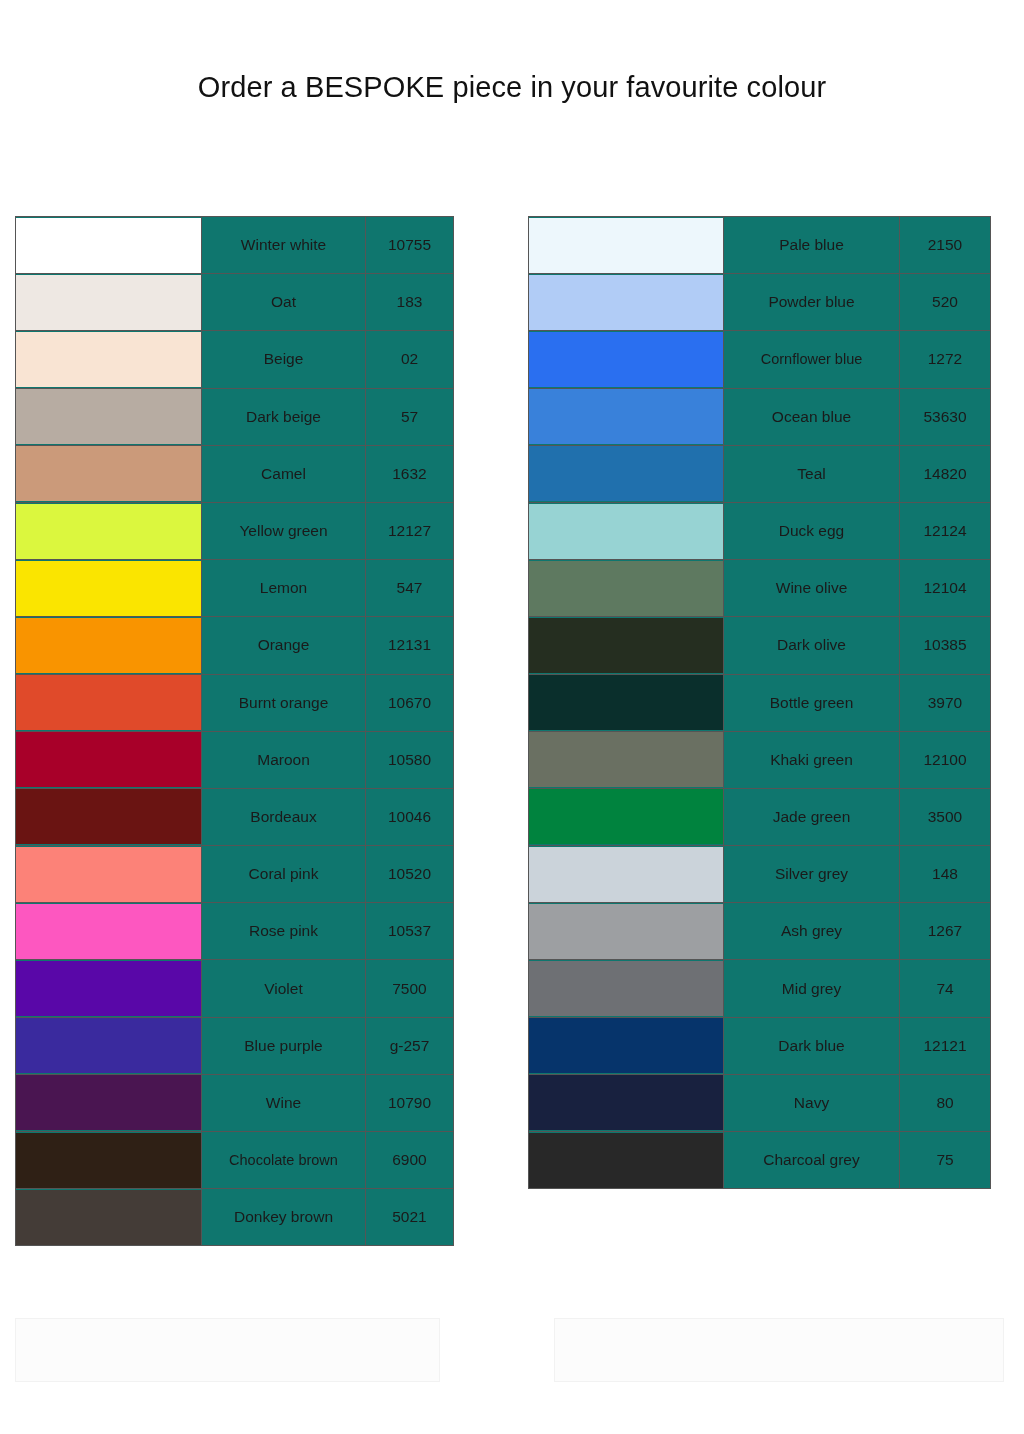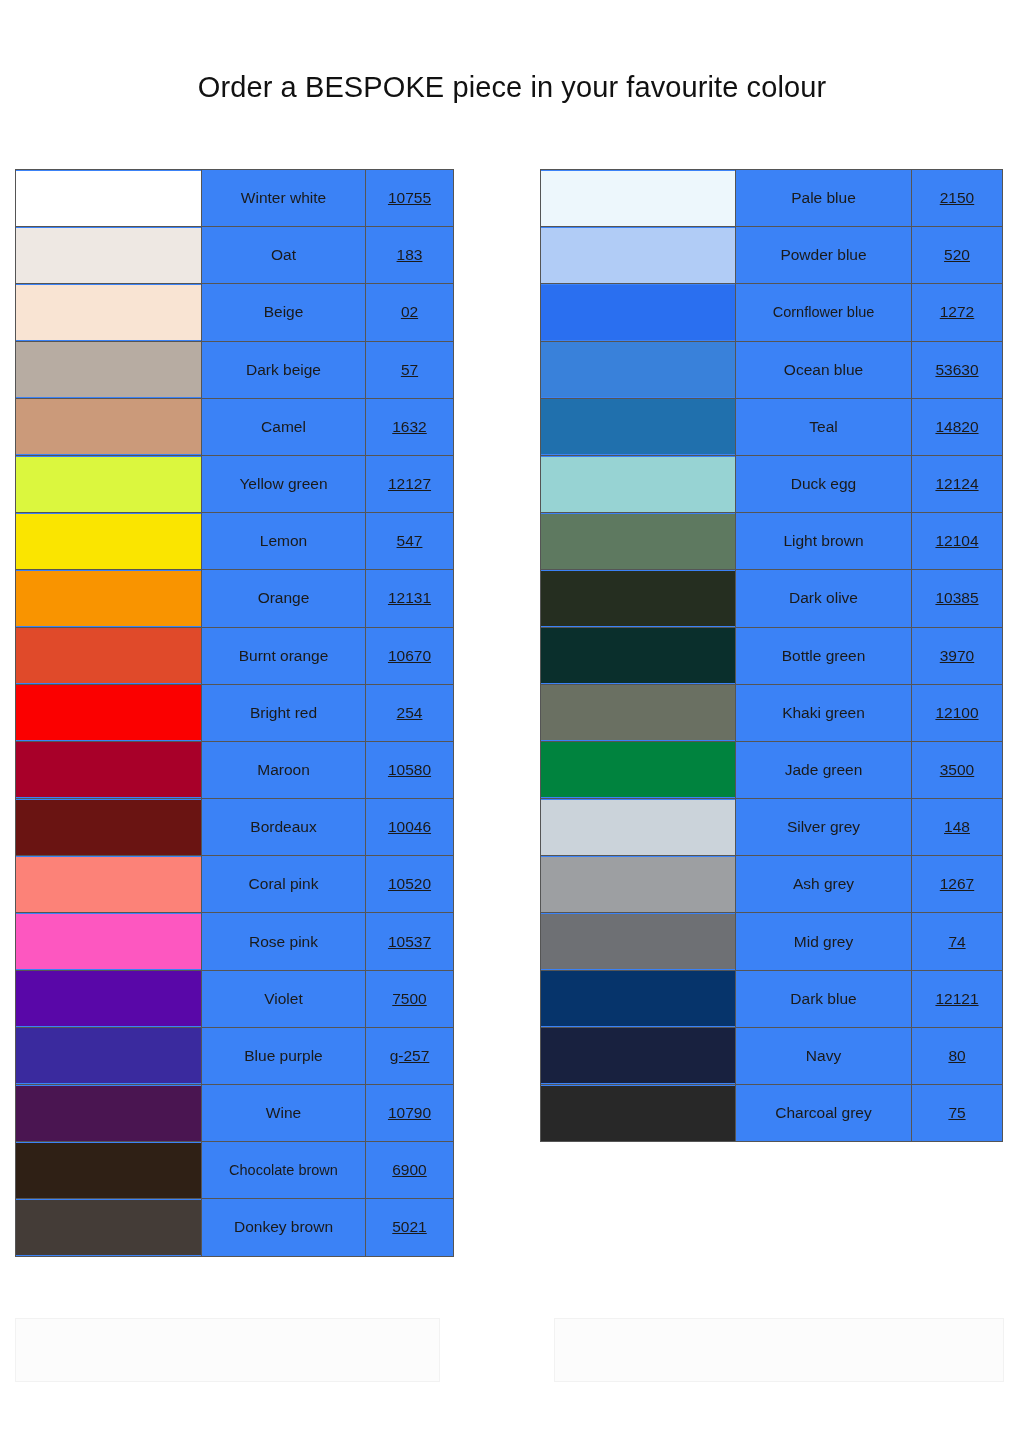--- a/index.html
+++ b/index.html
@@ -29,25 +29,26 @@
     letter-spacing: 0.1px;
     color: #111111;
     white-space: nowrap;
   }
 
   
   .chart-table {
     position: absolute;
     border-collapse: collapse;
     table-layout: fixed;
-    background: #3b82f6;
+    background: #0f766e;
     border: 1.5px solid #3a3a3a;
+    margin-top: 47px;
   }
   #table-left  { left: 15px;  top: 169px; width: 425px; }
-  #table-right { left: 540px; top: 169px; width: 449px; }
+  #table-right { left: 528px; top: 169px; width: 449px; }
 
   .chart-table tr { height: 57.2px; }
 
   .chart-table td {
     border: 1px solid #555555;
     padding: 0;
     vertical-align: middle;
   }
 
   
@@ -76,21 +77,20 @@
 
   td.name-cell.small { font-size: 14.5px; }
 
   
   td.code-cell {
     text-align: center;
     font-size: 15.5px;
     color: #1a1a1a;
     width: 83px;
     padding: 0 2px;
-    text-decoration: underline;
   }
   #table-right td.code-cell { width: 86px; }
 
   
   .paper-panel {
     position: absolute;
     background: #fcfcfc;
     border: 1px solid #f2f2f2;
   }
   #panel-left  { left: 15px;  top: 1318px; width: 423px; height: 62px; }
@@ -161,27 +161,20 @@
       </tr>
       <tr>
         <td class="swatch-cell">
           <span class="swatch" style="background: rgb(224, 74, 42);"></span>
         </td>
         <td class="name-cell">Burnt orange</td>
         <td class="code-cell">10670</td>
       </tr>
       <tr>
         <td class="swatch-cell">
-          <span class="swatch" style="background: rgb(251, 0, 0);"></span>
-        </td>
-        <td class="name-cell">Bright red</td>
-        <td class="code-cell">254</td>
-      </tr>
-      <tr>
-        <td class="swatch-cell">
           <span class="swatch" style="background: rgb(168, 0, 41);"></span>
         </td>
         <td class="name-cell">Maroon</td>
         <td class="code-cell">10580</td>
       </tr>
       <tr>
         <td class="swatch-cell">
           <span class="swatch" style="background: rgb(106, 20, 18);"></span>
         </td>
         <td class="name-cell">Bordeaux</td>
@@ -280,21 +273,21 @@
         <td class="swatch-cell">
           <span class="swatch" style="background: rgb(151, 211, 211);"></span>
         </td>
         <td class="name-cell">Duck egg</td>
         <td class="code-cell">12124</td>
       </tr>
       <tr>
         <td class="swatch-cell">
           <span class="swatch" style="background: rgb(94, 121, 96);"></span>
         </td>
-        <td class="name-cell">Light brown</td>
+        <td class="name-cell">Wine olive</td>
         <td class="code-cell">12104</td>
       </tr>
       <tr>
         <td class="swatch-cell">
           <span class="swatch" style="background: rgb(37, 46, 32);"></span>
         </td>
         <td class="name-cell">Dark olive</td>
         <td class="code-cell">10385</td>
       </tr>
       <tr>

